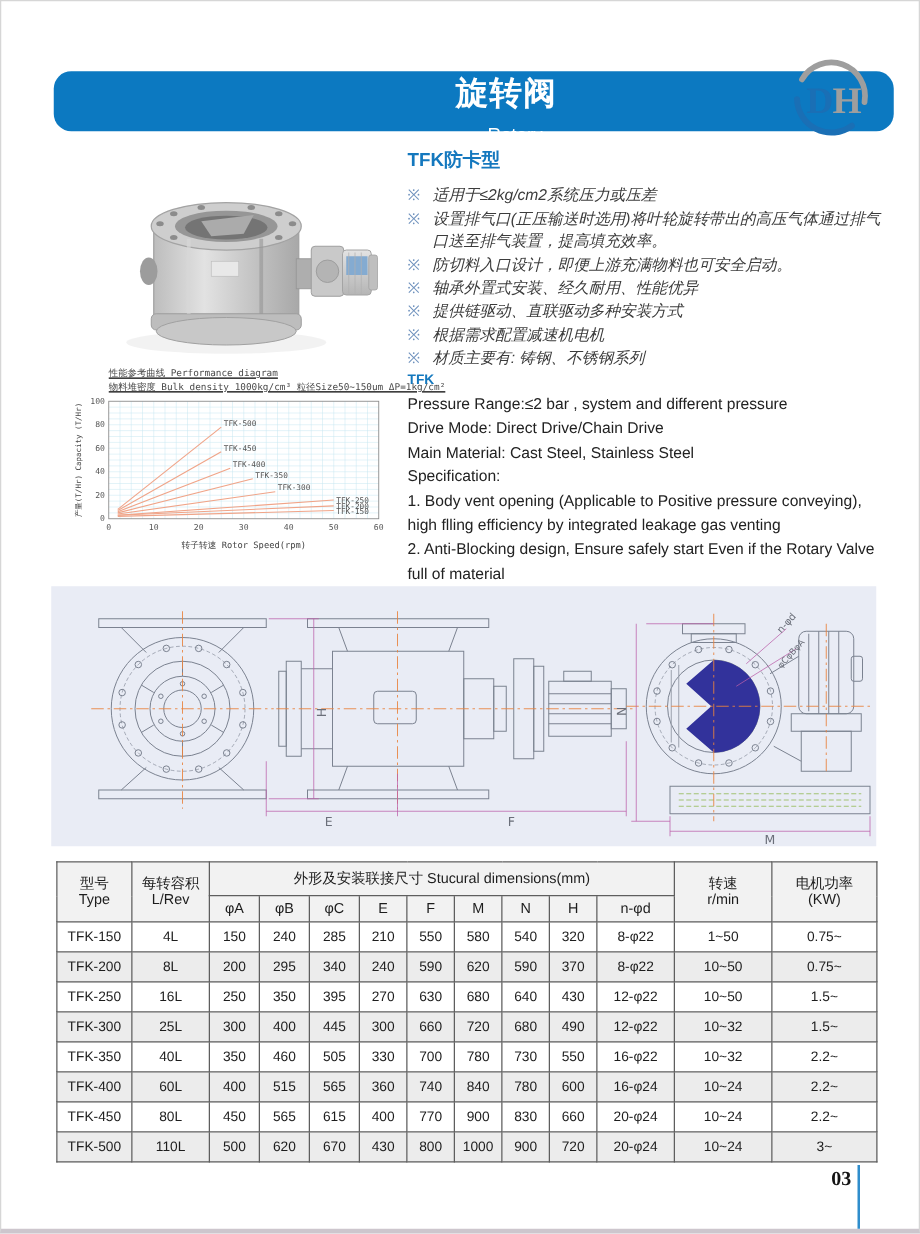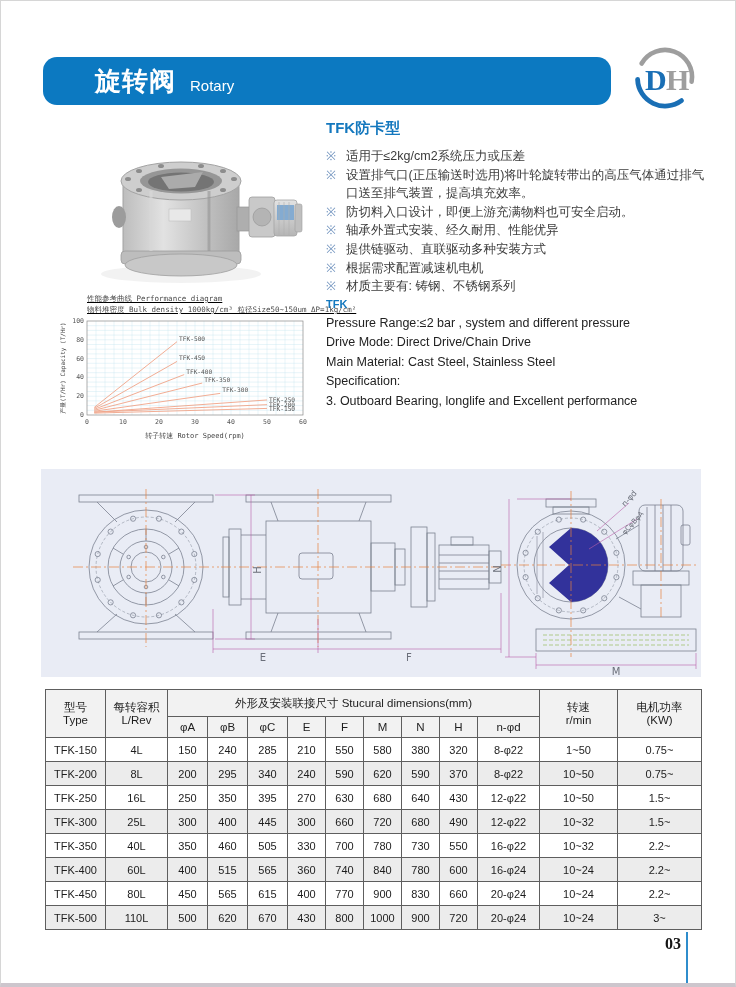--- a/index.html
+++ b/index.html
@@ -1,34 +1,34 @@
 <!DOCTYPE html>
 <html style="--banner: #0c79c1; --heading: #1478be; --logo_blue: #1a6fb5; --logo_gray: #9e9e9e; --chart_line: #f0a488; --chart_grid: #c6e7f1; --drawbg: #e9ecf5; --rowalt: #ececec; --centerline: #e8823e; --dimline: #bb5faa; --basegreen: #98bd60;"><head>
 <meta charset="utf-8">
 <style>
   html,body{margin:0;padding:0;background:#ffffff;}
   .page{position:relative;width:736px;height:987px;box-sizing:border-box;
         border:1px solid #d6d6d6;border-bottom:4px solid #cdc6cd;overflow:hidden;
         font-family:"Liberation Sans",sans-serif;background:#fff;}
   
-  .banner{position:absolute;left:42px;top:56px;width:568px;height:48px;
+  .banner{position:absolute;left:42px;top:56px;width:672px;height:48px;
           background:var(--banner,#0c79c1);border-radius:14px;display:flex;align-items:center;
-          padding-left:52px;box-sizing:border-box;}
+          padding-left:52px;box-sizing:border-box;flex-direction:column;}
   .banner-zh{color:#fff;font-size:26px;font-weight:bold;letter-spacing:1px;}
   .banner-en{color:#fff;font-size:15px;margin-left:14px;margin-top:8px;}
   .logo{position:absolute;left:620px;top:40px;width:84px;height:78px;}
   .logo text{font-family:"Liberation Serif",serif;font-weight:bold;}
   
   .photo{position:absolute;left:80px;top:138px;width:224px;height:158px;}
   
   .feat{position:absolute;left:325px;top:118px;width:386px;}
   .sec-head{color:var(--heading,#1478be);font-size:15px;font-weight:bold;margin:0 0 9px 0;}
   .bullet{display:flex;font-size:12.5px;line-height:18.6px;color:#3b3b3b;}
   .bullet .mk{color:#6e91bd;width:20px;flex:0 0 20px;font-size:12px;}
-  .bullet .tx{flex:1;}
+  .bullet .tx{flex:1;font-style:italic;}
   
   .tfk{position:absolute;left:325px;top:297px;width:388px;}
   .tfk .sec-head{font-size:11px;margin-bottom:4px;}
   .tfk-line{font-size:12.5px;line-height:19.4px;color:#222;}
   
   .chart{position:absolute;left:56px;top:292px;width:264px;text-decoration:underline;}
   .chart-title,.chart-sub{font-family:"DejaVu Sans Mono",monospace;font-size:7.5px;color:#4a4a4a;
           margin-left:30px;white-space:nowrap;line-height:11px;}
   .chart svg text{font-family:"DejaVu Sans Mono",monospace;}
   
@@ -234,20 +234,22 @@
       </svg>
   </div>
 
   <div class="tfk">
     <h3 class="sec-head">TFK</h3>
     <div id="tfk-lines">
         <div class="tfk-line">Pressure Range:≤2 bar , system and different pressure</div>
         <div class="tfk-line">Drive Mode: Direct Drive/Chain Drive</div>
         <div class="tfk-line">Main Material: Cast Steel, Stainless Steel</div>
         <div class="tfk-line">Specification:</div>
+        <div class="tfk-line">1. Body vent opening (Applicable to Positive pressure conveying), high flling efficiency by integrated leakage gas venting</div>
+        <div class="tfk-line">2. Anti-Blocking design, Ensure safely start Even if the Rotary Valve full of material</div>
         <div class="tfk-line">3. Outboard Bearing, longlife and Excellent performance</div>
       </div>
   </div>
 
   <div class="drawings">
     <svg width="660" height="208" viewBox="0 0 660 208">
       <g stroke="#7b8290" stroke-width="0.8" fill="none">
         <rect x="38" y="26" width="134" height="7"></rect>
         <rect x="38" y="163" width="134" height="7"></rect>
         <line x1="56" y1="33" x2="76" y2="53"></line>
@@ -440,21 +442,21 @@
     <tbody id="spec-body">
         <tr>
           <td>TFK-150</td>
           <td>4L</td>
           <td>150</td>
           <td>240</td>
           <td>285</td>
           <td>210</td>
           <td>550</td>
           <td>580</td>
-          <td>380</td>
+          <td>540</td>
           <td>320</td>
           <td>8-φ22</td>
           <td>1~50</td>
           <td>0.75~</td>
         </tr>
         <tr class="alt">
           <td>TFK-200</td>
           <td>8L</td>
           <td>200</td>
           <td>295</td>

